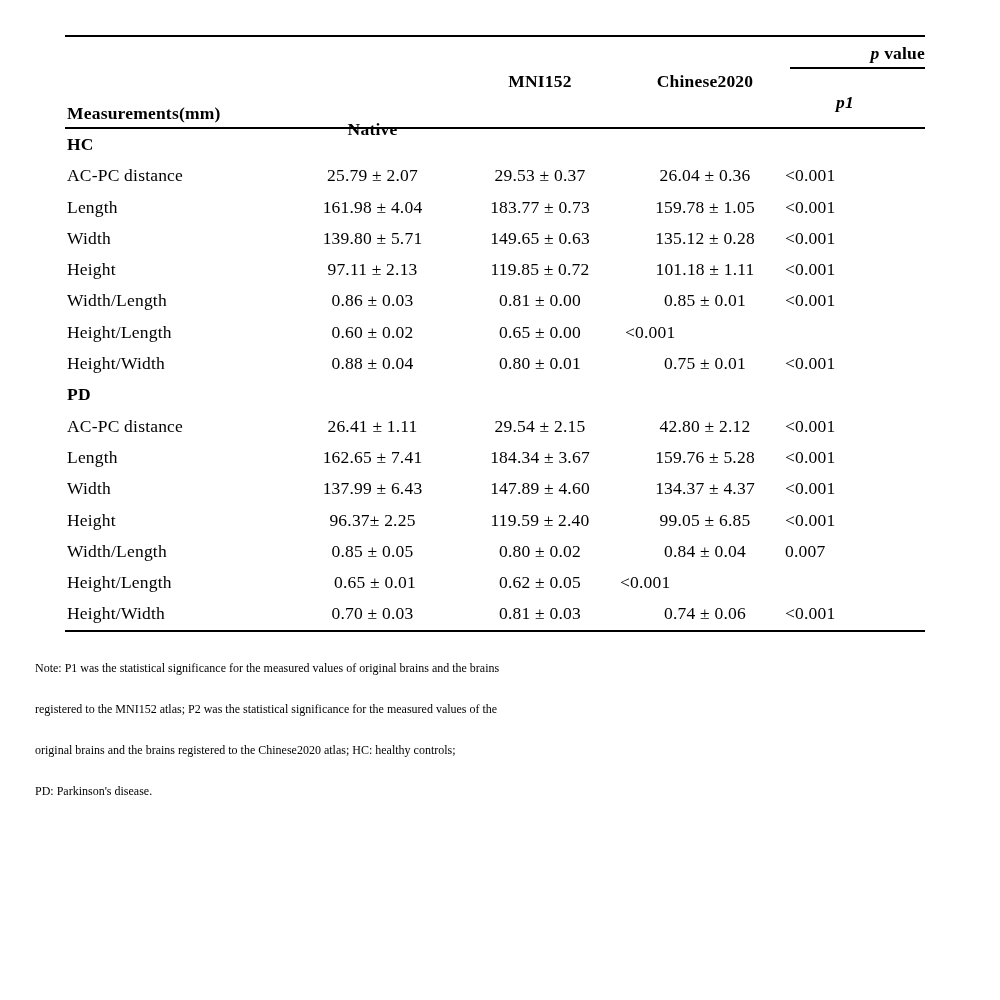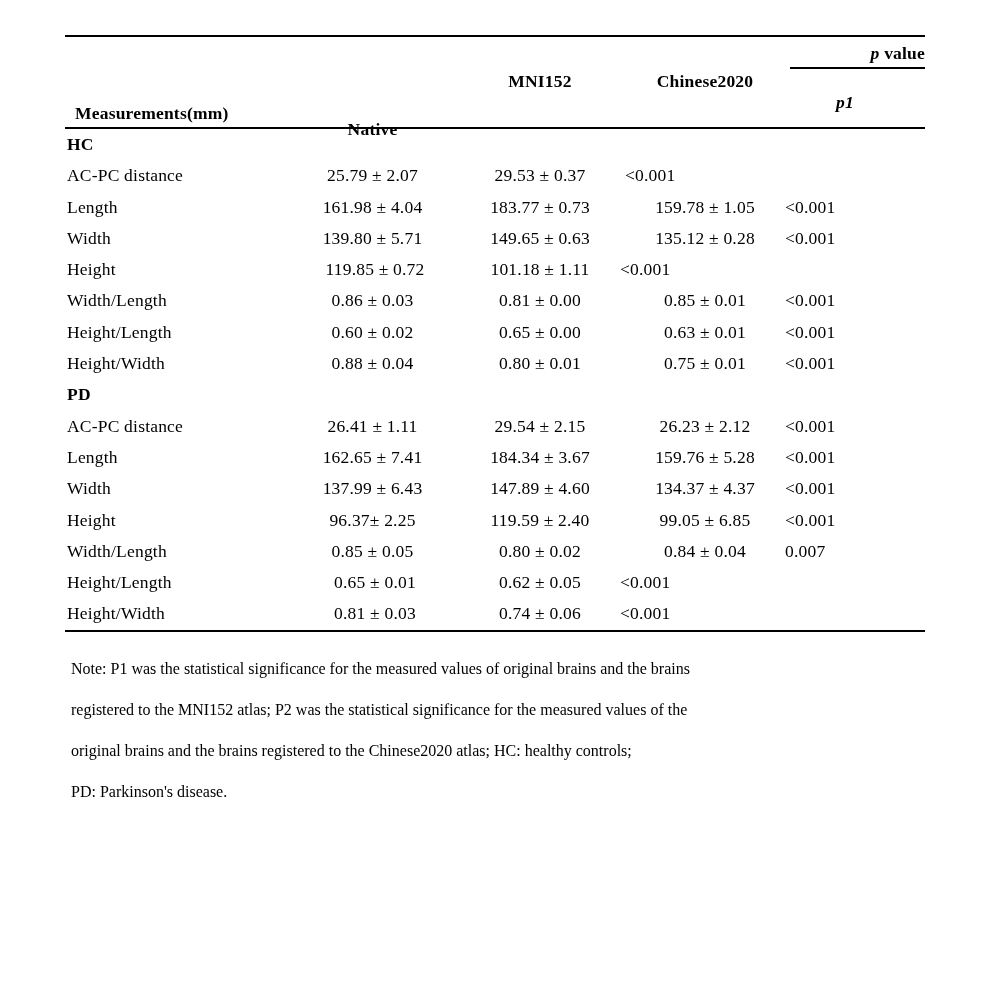--- a/index.html
+++ b/index.html
@@ -19,21 +19,21 @@
     width:860px;
     border-top:2.5px solid #000;
     font-size:17.5px;
     letter-spacing:0.2px;
   }
   .thead {
     position:relative;
     height:92px;
     border-bottom:2.5px solid #000;
   }
-  .h-meas   { position:absolute; left:10px; bottom:3px; font-weight:700; }
+  .h-meas   { position:absolute; left:2px; bottom:3px; font-weight:700; }
   .h-mid    { position:absolute; top:34px; text-align:center; font-weight:700; }
   .h-native { left:225px; width:165px;margin-top:48px; }
   .h-mni    { left:390px; width:170px; }
   .h-chn    { left:560px; width:160px; }
   .h-pgroup {
     position:absolute; right:0; top:6px; width:200px;
     text-align:right; font-weight:700;
   }
   .h-prule {
     position:absolute; left:725px; right:0; top:30px;
@@ -52,24 +52,23 @@
   .c2 { width:165px; text-align:center; }
   .c3 { width:170px; text-align:center; }
   .c4 { width:160px; text-align:center; }
   .c5 { width:140px; text-align:left; padding-right:20px; }
   .section .c1 { font-weight:700; }
 
   
   .note {
     position:absolute;
     left:35px; top:648px;
-    font-size:16px;
+    font-size:12px;
     line-height:41px;
     white-space:nowrap;
-    margin-left:36px;
   }
 </style>
 </head>
 <body>
 
 <div class="tbl">
   <div class="thead">
     <div class="h-meas">Measurements(mm)</div>
     <div class="h-mid h-native">Native</div>
     <div class="h-mid h-mni">MNI152</div>
@@ -79,71 +78,72 @@
     <div class="h-p1">p1</div>
   </div>
   <div class="tbody">
       <div class="row section">
         <div class="cell c1">HC</div>
       </div>
       <div class="row">
         <div class="cell c1">AC-PC distance</div>
         <div class="cell c2">25.79 ± 2.07</div>
         <div class="cell c3">29.53 ± 0.37</div>
+        <div class="cell c4">26.04 ± 0.36</div>
         <div class="cell c5">&lt;0.001</div>
       </div>
       <div class="row">
         <div class="cell c1">Length</div>
         <div class="cell c2">161.98 ± 4.04</div>
         <div class="cell c3">183.77 ± 0.73</div>
         <div class="cell c4">159.78 ± 1.05</div>
         <div class="cell c5">&lt;0.001</div>
       </div>
       <div class="row">
         <div class="cell c1">Width</div>
         <div class="cell c2">139.80 ± 5.71</div>
         <div class="cell c3">149.65 ± 0.63</div>
         <div class="cell c4">135.12 ± 0.28</div>
         <div class="cell c5">&lt;0.001</div>
       </div>
       <div class="row">
         <div class="cell c1">Height</div>
+        <div class="cell c2">97.11 ± 2.13</div>
         <div class="cell c3">119.85 ± 0.72</div>
         <div class="cell c4">101.18 ± 1.11</div>
         <div class="cell c5">&lt;0.001</div>
       </div>
       <div class="row">
         <div class="cell c1">Width/Length</div>
         <div class="cell c2">0.86 ± 0.03</div>
         <div class="cell c3">0.81 ± 0.00</div>
         <div class="cell c4">0.85 ± 0.01</div>
         <div class="cell c5">&lt;0.001</div>
       </div>
       <div class="row">
         <div class="cell c1">Height/Length</div>
         <div class="cell c2">0.60 ± 0.02</div>
         <div class="cell c3">0.65 ± 0.00</div>
-        <div class="cell c4">0.63 ± 0.01</div>
         <div class="cell c5">&lt;0.001</div>
       </div>
       <div class="row">
         <div class="cell c1">Height/Width</div>
         <div class="cell c2">0.88 ± 0.04</div>
         <div class="cell c3">0.80 ± 0.01</div>
         <div class="cell c4">0.75 ± 0.01</div>
         <div class="cell c5">&lt;0.001</div>
       </div>
       <div class="row section">
         <div class="cell c1">PD</div>
       </div>
       <div class="row">
         <div class="cell c1">AC-PC distance</div>
         <div class="cell c2">26.41 ± 1.11</div>
         <div class="cell c3">29.54 ± 2.15</div>
-        <div class="cell c4">26.23 ± 2.12</div>
+        <div class="cell c4">42.80 ± 2.12</div>
         <div class="cell c5">&lt;0.001</div>
       </div>
       <div class="row">
         <div class="cell c1">Length</div>
         <div class="cell c2">162.65 ± 7.41</div>
         <div class="cell c3">184.34 ± 3.67</div>
         <div class="cell c4">159.76 ± 5.28</div>
         <div class="cell c5">&lt;0.001</div>
       </div>
       <div class="row">
@@ -168,20 +168,21 @@
         <div class="cell c5">0.007</div>
       </div>
       <div class="row">
         <div class="cell c1">Height/Length</div>
         <div class="cell c3">0.65 ± 0.01</div>
         <div class="cell c4">0.62 ± 0.05</div>
         <div class="cell c5">&lt;0.001</div>
       </div>
       <div class="row">
         <div class="cell c1">Height/Width</div>
+        <div class="cell c2">0.70 ± 0.03</div>
         <div class="cell c3">0.81 ± 0.03</div>
         <div class="cell c4">0.74 ± 0.06</div>
         <div class="cell c5">&lt;0.001</div>
       </div>
     </div>
 </div>
 
 <div class="note">
   <div>Note: P1 was the statistical significance for the measured values of original brains and the brains</div>
   <div>registered to the MNI152 atlas; P2 was the statistical significance for the measured values of the</div>

